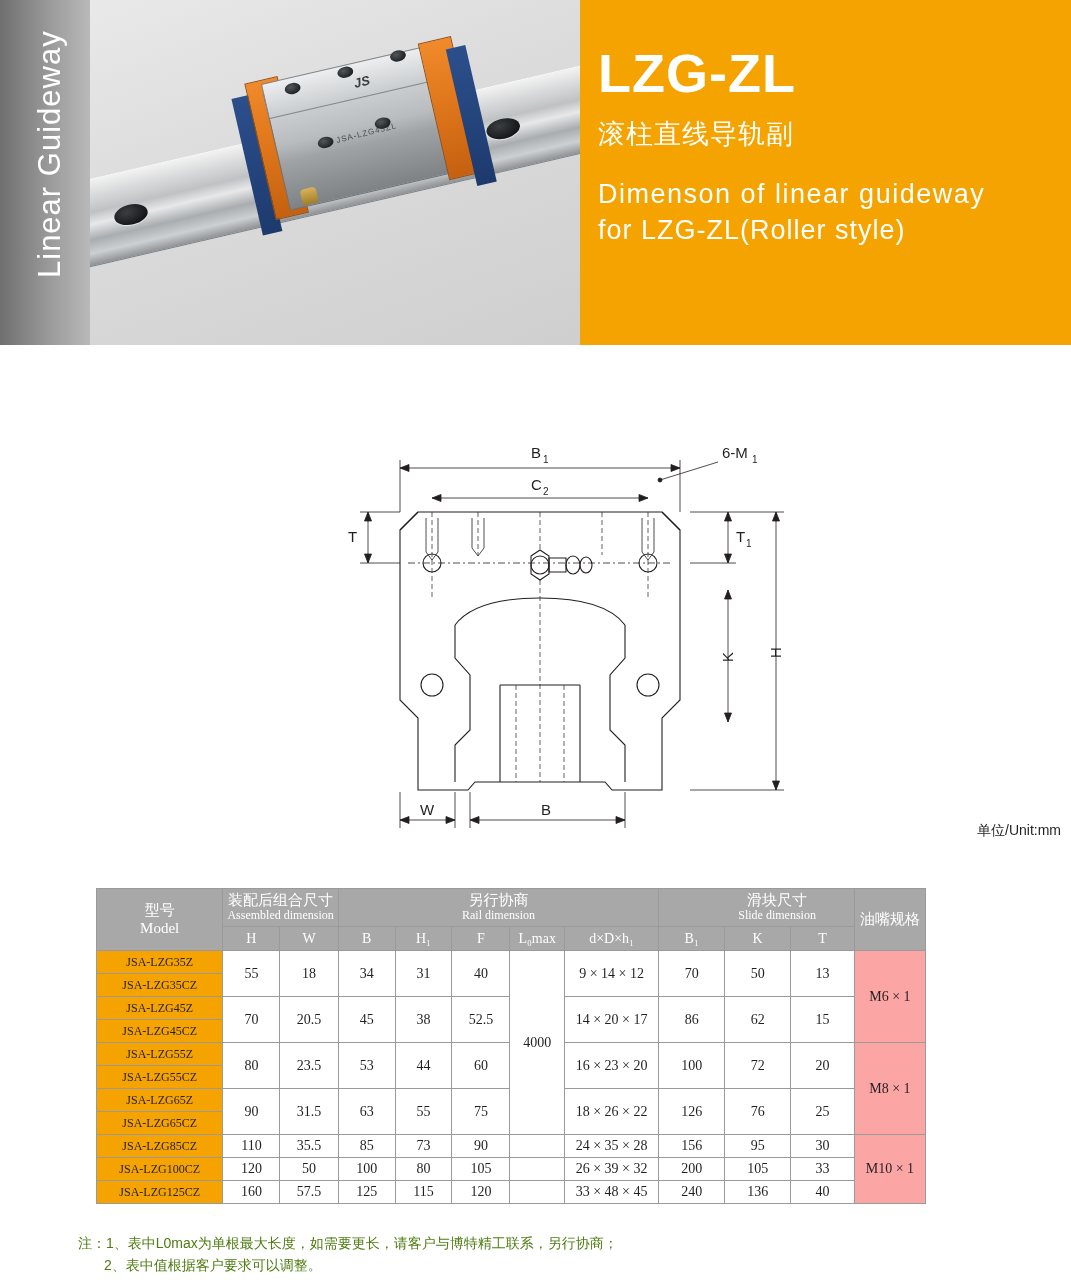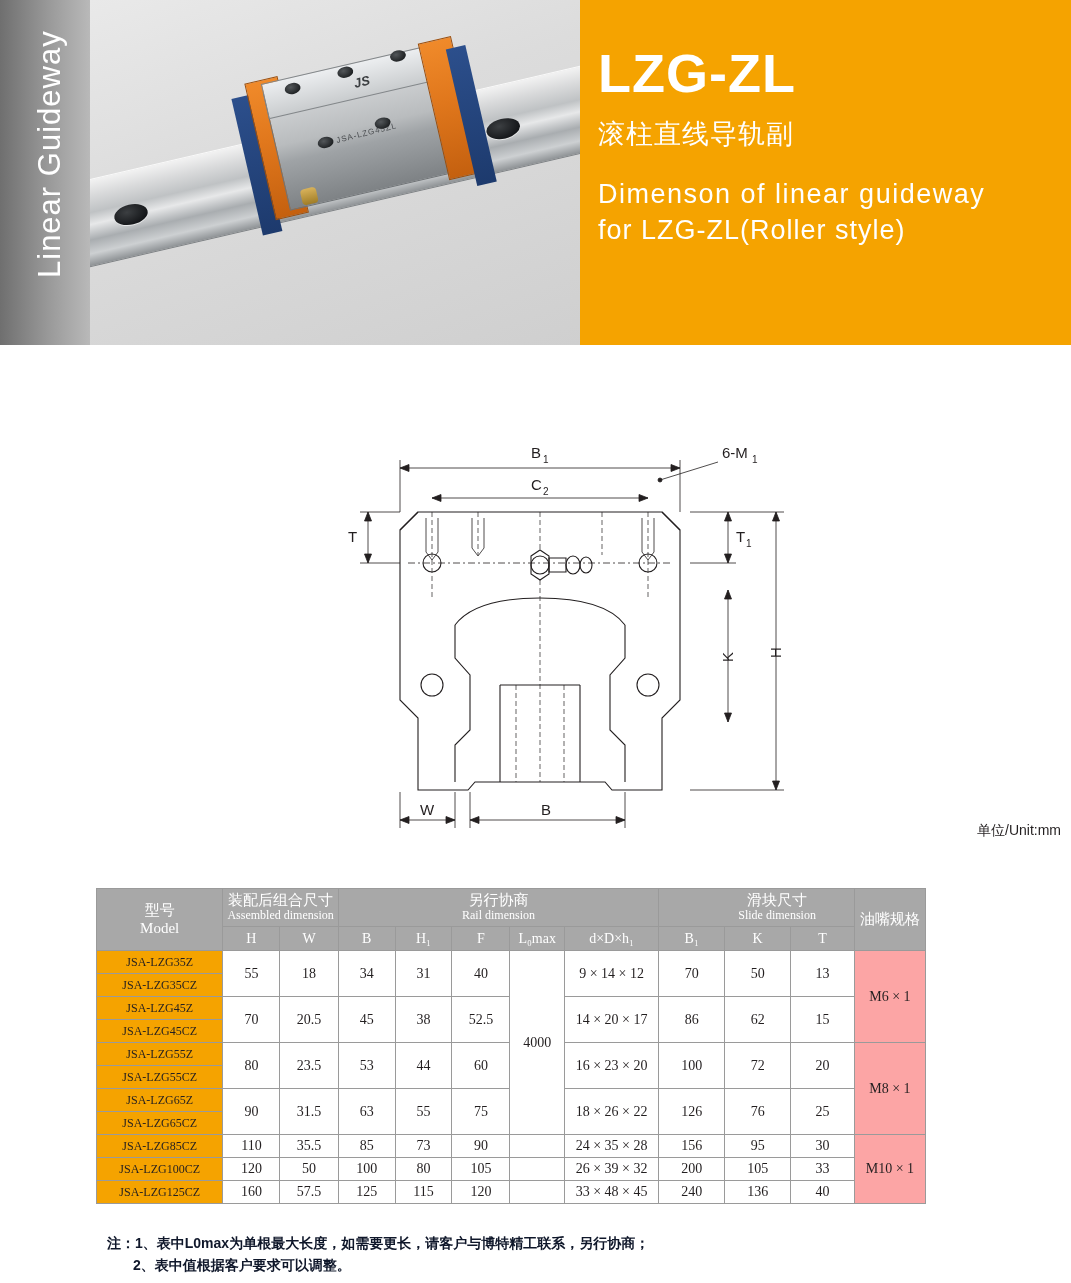--- a/index.html
+++ b/index.html
@@ -153,22 +153,22 @@
   td.model {
     background:#f5a300; color:#231f20;
     text-align:center; font-size:12px; height:23px;
     white-space:nowrap;
   }
   td.val { background:#ffffff; font-size:14px; }
   td.gray { background:#fca5a5; }
 
   
   .notes {
-    position:absolute; left:107px; top:1232px; width:900px;
-    font-size:14px; line-height:1.6; color:#0f172a;font-weight:bold;
+    position:absolute; left:78px; top:1232px; width:900px;
+    font-size:14px; line-height:1.6; color:#4d7c0f;
   }
   .notes div { white-space: nowrap; }
   .note2 { padding-left: 26px; }
 </style>
 </head>
 <body>
 
 <div class="header">
 
   <div class="side-tab">

